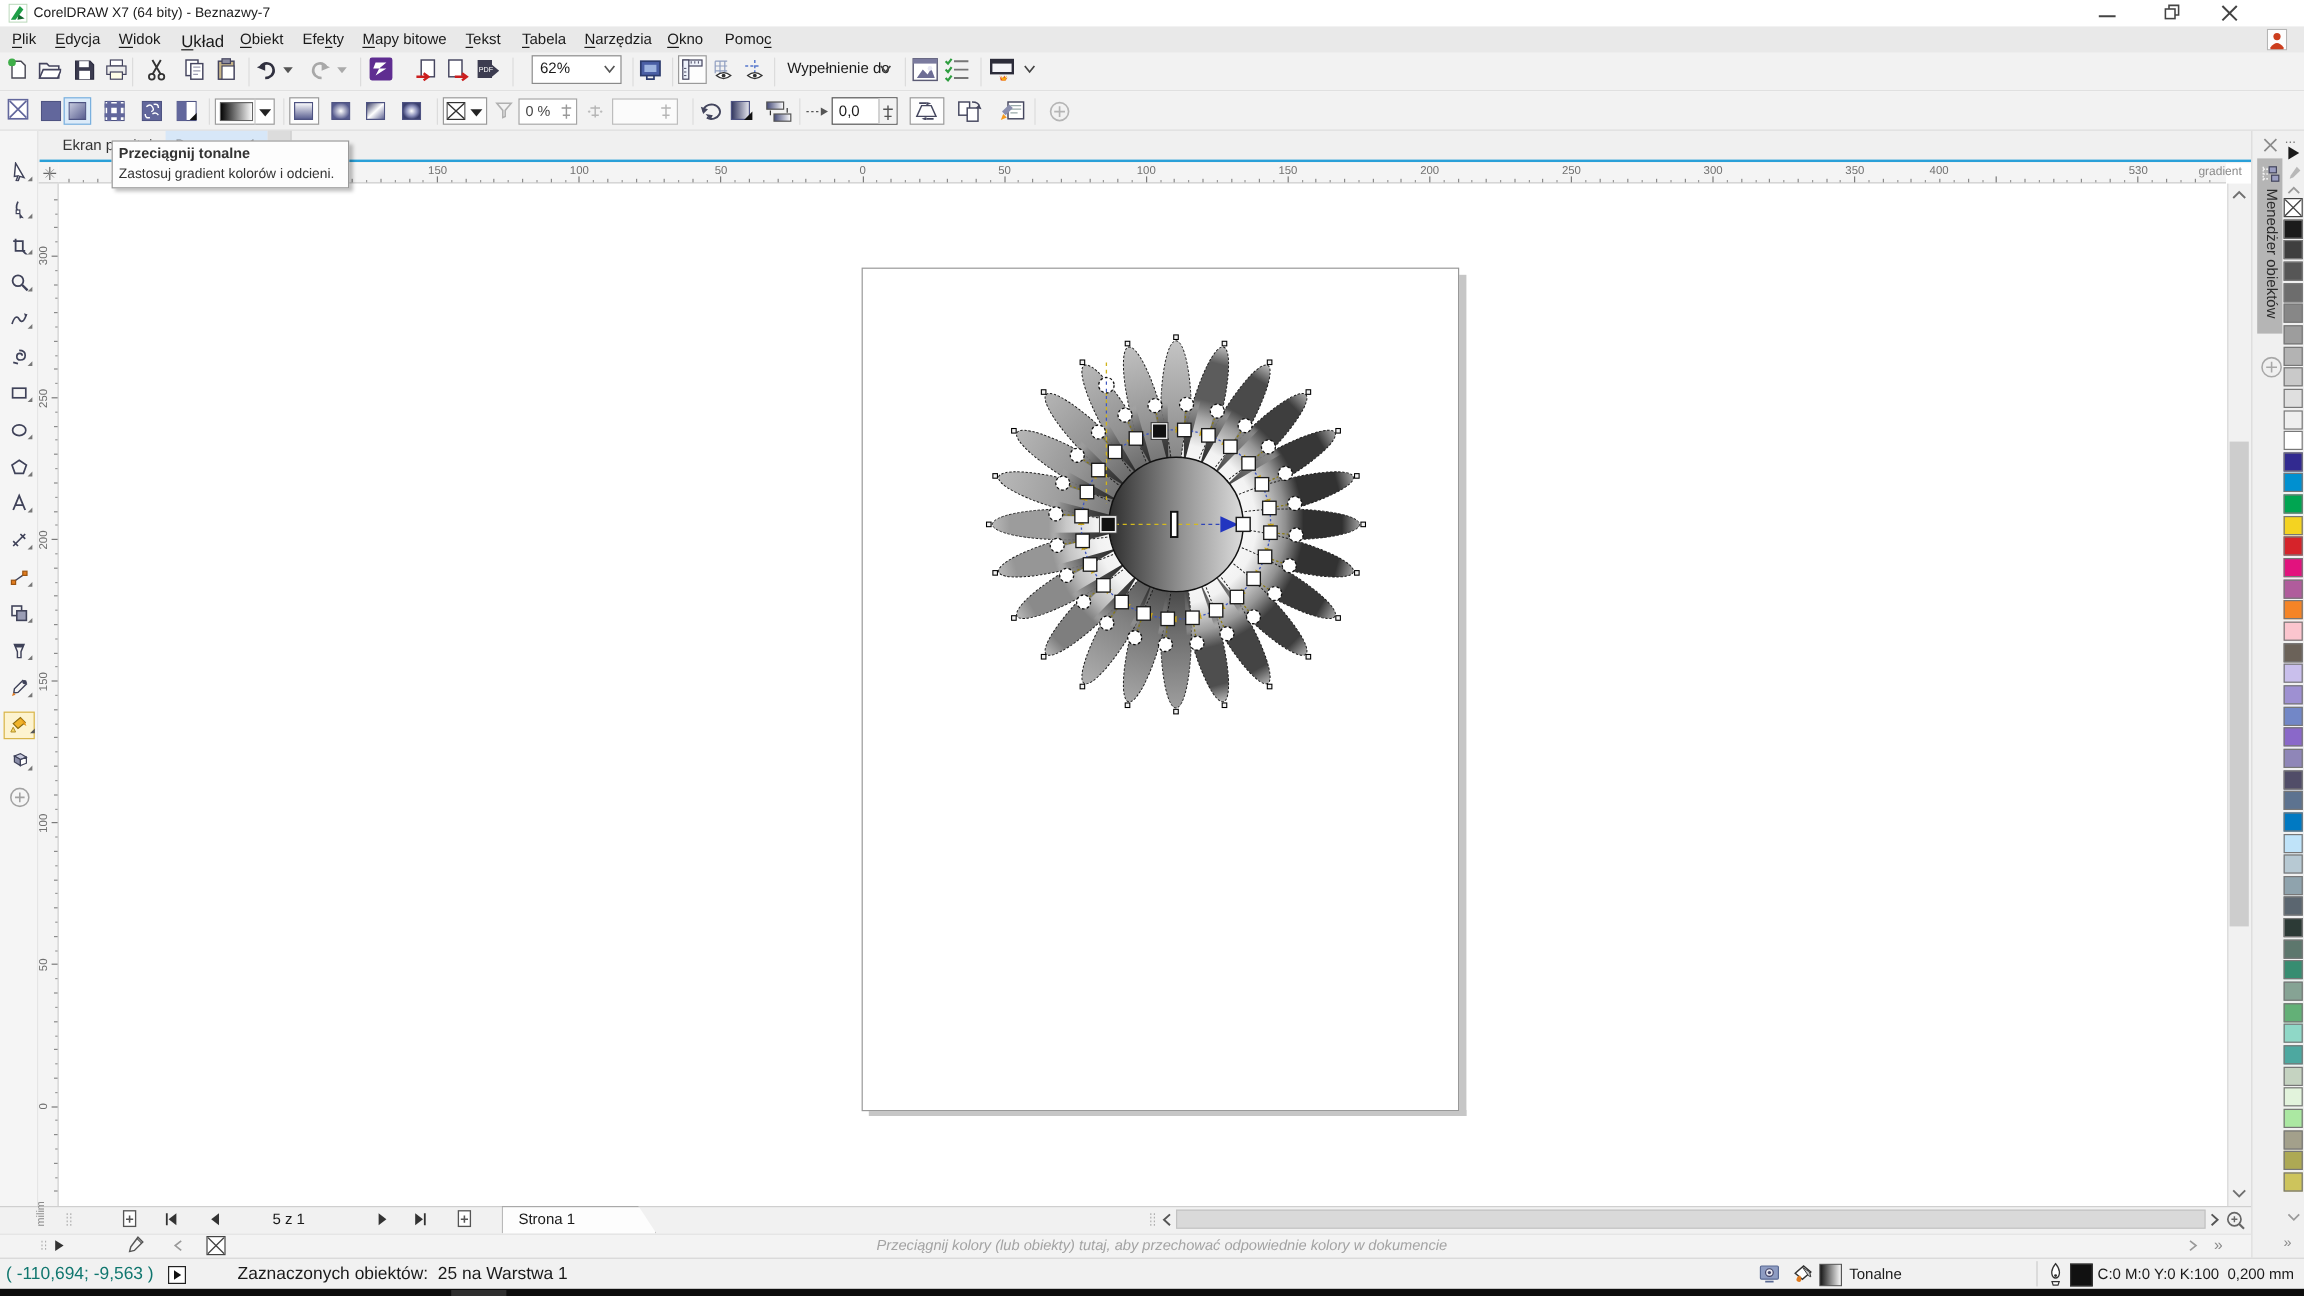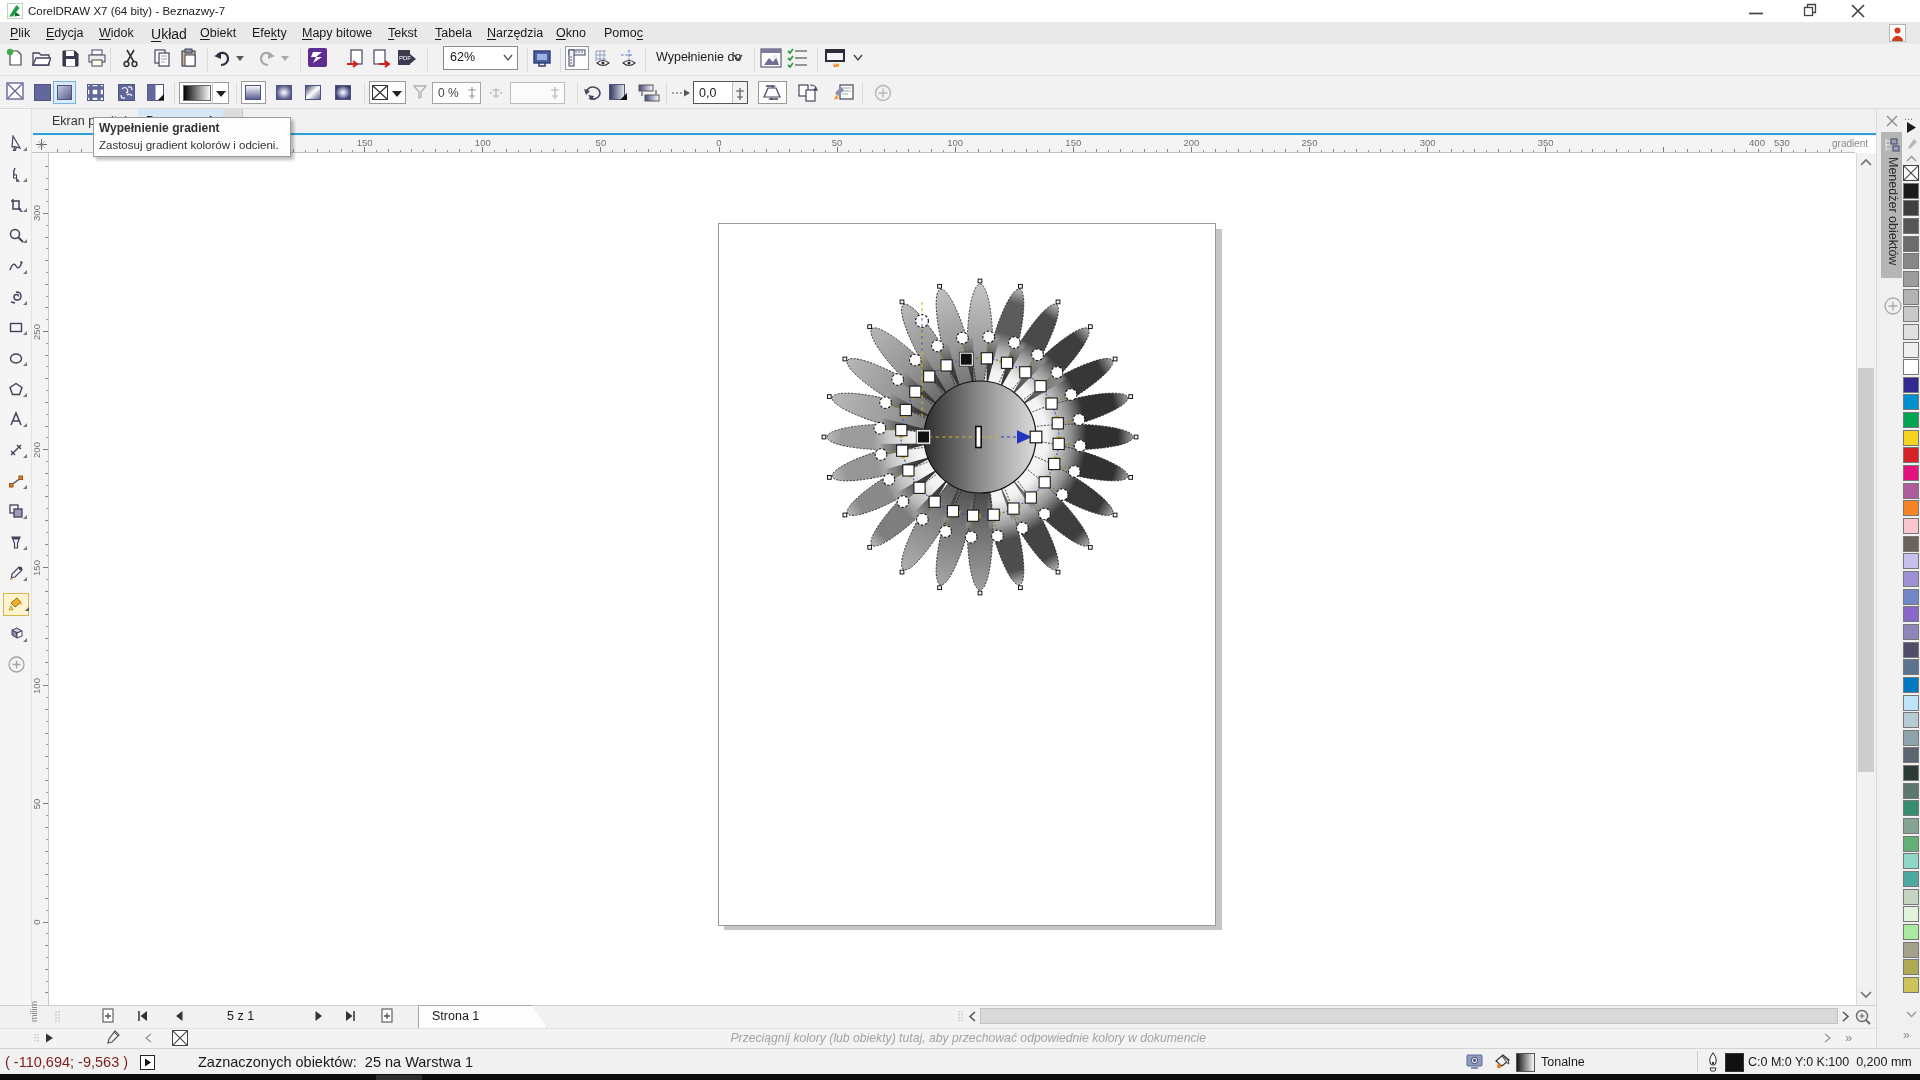--- a/index.html
+++ b/index.html
@@ -495,21 +495,21 @@
 <div style="position:absolute;left:1557.0px;top:150px;width:1px;height:2px;background:#9a9a9a"></div>
 <div style="position:absolute;left:1568.8px;top:149px;width:1px;height:3px;background:#8a8a8a"></div>
 <div style="position:absolute;left:1580.6px;top:150px;width:1px;height:2px;background:#9a9a9a"></div>
 <div style="position:absolute;left:1592.4px;top:149px;width:1px;height:3px;background:#8a8a8a"></div>
 <div style="position:absolute;left:1604.2px;top:150px;width:1px;height:2px;background:#9a9a9a"></div>
 <div style="position:absolute;left:1616.1px;top:149px;width:1px;height:3px;background:#8a8a8a"></div>
 <div style="position:absolute;left:1627.9px;top:150px;width:1px;height:2px;background:#9a9a9a"></div>
 <div style="position:absolute;left:1639.7px;top:149px;width:1px;height:3px;background:#8a8a8a"></div>
 <div style="position:absolute;left:1651.5px;top:150px;width:1px;height:2px;background:#9a9a9a"></div>
 <div style="position:absolute;left:1663.3px;top:147px;width:1px;height:5px;background:#7a7a7a"></div>
-<div style="position:absolute;left:1737px;top:137px;width:40px;text-align:center;font-size:9.5px;color:#707070">400</div>
+<div style="position:absolute;left:1608px;top:137px;width:40px;font-size:9.5px;color:#707070">400</div>
 <div style="position:absolute;left:1675.1px;top:150px;width:1px;height:2px;background:#9a9a9a"></div>
 <div style="position:absolute;left:1686.9px;top:149px;width:1px;height:3px;background:#8a8a8a"></div>
 <div style="position:absolute;left:1698.7px;top:150px;width:1px;height:2px;background:#9a9a9a"></div>
 <div style="position:absolute;left:1710.5px;top:149px;width:1px;height:3px;background:#8a8a8a"></div>
 <div style="position:absolute;left:1722.3px;top:150px;width:1px;height:2px;background:#9a9a9a"></div>
 <div style="position:absolute;left:1734.2px;top:149px;width:1px;height:3px;background:#8a8a8a"></div>
 <div style="position:absolute;left:1746.0px;top:150px;width:1px;height:2px;background:#9a9a9a"></div>
 <div style="position:absolute;left:1757.8px;top:149px;width:1px;height:3px;background:#8a8a8a"></div>
 <div style="position:absolute;left:1769.6px;top:150px;width:1px;height:2px;background:#9a9a9a"></div>
 <div style="position:absolute;left:1781.4px;top:147px;width:1px;height:5px;background:#7a7a7a"></div>
@@ -1361,21 +1361,21 @@
 <div style="position:absolute;left:172px;top:1030px;width:16px;height:16px;background:#fff;border:1px solid #444">
     <svg width="14" height="14" viewBox="0 0 14 14" style="display:block">
       <path d="M0,0 L14,14 M14,0 L0,14" stroke="#444" stroke-width="1.1"></path>
     </svg>
   </div>
 <div style="position:absolute;left:0px;top:1031px;width:1206px;text-align:right;font-size:12.2px;font-style:italic;color:#a3a3a3;white-space:nowrap">Przeciągnij kolory (lub obiekty) tutaj, aby przechować odpowiednie kolory w dokumencie</div>
 <svg style="position:absolute;left:1822px;top:1032px" width="10" height="12" viewBox="0 0 10 12">
     <path d="M3,2 L8,6 L3,10" fill="none" stroke="#999" stroke-width="1.4"></path>
   </svg>
 <div style="position:absolute;left:1845px;top:1030px;font-size:13px;color:#8a8a8a;white-space:nowrap;">»</div>
-<div style="position:absolute;left:5px;top:1054px;font-size:14.5px;color:#7f1d1d;white-space:nowrap;">( -110,694; -9,563 )</div>
+<div style="position:absolute;left:5px;top:1054px;font-size:14.5px;color:#0f766e;white-space:nowrap;">( -110,694; -9,563 )</div>
 <div style="position:absolute;left:140px;top:1055px;width:15px;height:15px;background:#fff;border:1px solid #222">
     <svg width="13" height="13" viewBox="0 0 13 13" style="display:block">
       <polygon points="4,2.5 4,10.5 10,6.5" fill="#111"></polygon>
     </svg>
   </div>
 <div style="position:absolute;left:198px;top:1054px;font-size:14.5px;color:#1a1a1a;white-space:nowrap;">Zaznaczonych obiektów:&nbsp; 25 na Warstwa 1</div>
 <svg style="position:absolute;left:1466px;top:1054px" width="17" height="16" viewBox="0 0 17 16">
     <rect x="1" y="1" width="15" height="11" rx="1" fill="#8e9cc2" stroke="#5a6a94"></rect>
     <circle cx="8.5" cy="6.5" r="3.2" fill="#e8e8f0" stroke="#44466a"></circle>
     <circle cx="8.5" cy="6.5" r="1.4" fill="#44466a"></circle>
@@ -1398,13 +1398,13 @@
 <div style="position:absolute;left:1541px;top:1055px;font-size:12.5px;color:#1a1a1a;white-space:nowrap;">Tonalne</div>
 <div style="position:absolute;left:1697px;top:1051px;width:1px;height:21px;background:#cccccc"></div>
 <svg style="position:absolute;left:1706px;top:1052px" width="14" height="20" viewBox="0 0 14 20">
     <path d="M7,1 q4,5 3,9 q-0.5,3 -3,3 q-2.5,0 -3,-3 q-1,-4 3,-9 Z" fill="#fff" stroke="#333" stroke-width="1.1"></path>
     <circle cx="7" cy="11" r="1.2" fill="#333"></circle>
     <path d="M4,16 h6 l-1,3 h-4 Z" fill="#fff" stroke="#333"></path>
   </svg>
 <div style="position:absolute;left:1725px;top:1053px;width:19px;height:19px;background:#111;border:1px solid #333"></div>
 <div style="position:absolute;left:1748px;top:1055px;font-size:12.5px;color:#1a1a1a;white-space:nowrap;">C:0 M:0 Y:0 K:100&nbsp; 0,200 mm</div>
 <div style="position:absolute;left:93px;top:117px;width:198px;height:40px;background:#fdfdfd;border:1px solid #9a9a9a;box-shadow:3px 3px 3px rgba(0,0,0,0.25)"></div>
-<div style="position:absolute;left:99px;top:121px;font-size:12px;color:#333;white-space:nowrap;"><b>Wypełnienie gradient</b></div>
+<div style="position:absolute;left:99px;top:121px;font-size:12px;color:#333;white-space:nowrap;"><b>Przeciągnij tonalne</b></div>
 <div style="position:absolute;left:99px;top:139px;font-size:11.5px;color:#333;white-space:nowrap;">Zastosuj gradient kolorów i odcieni.</div>
 </body></html>

